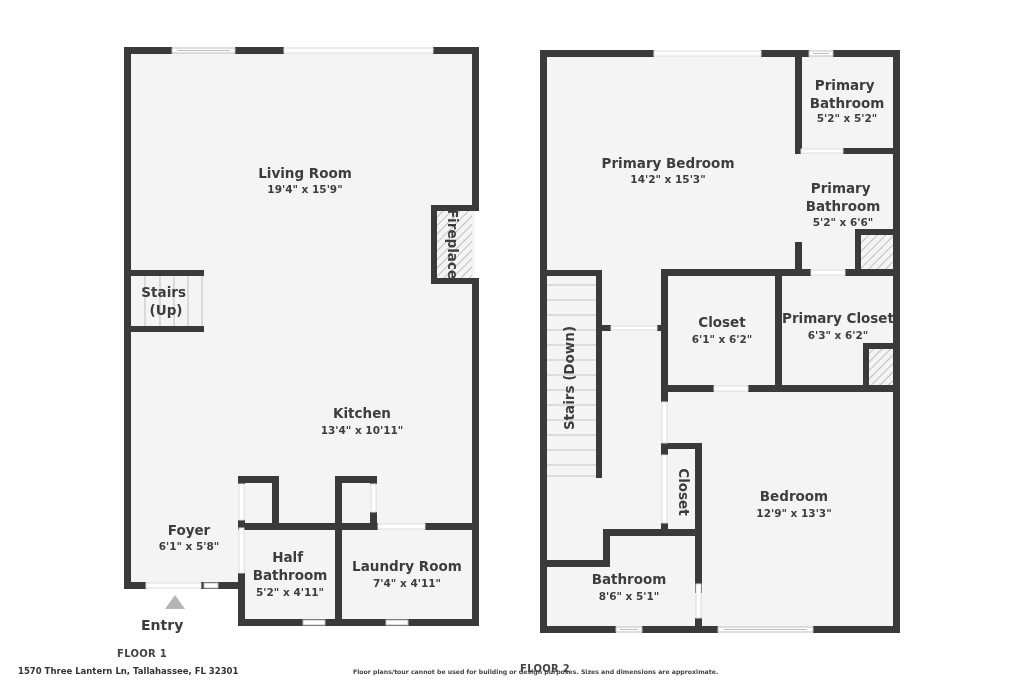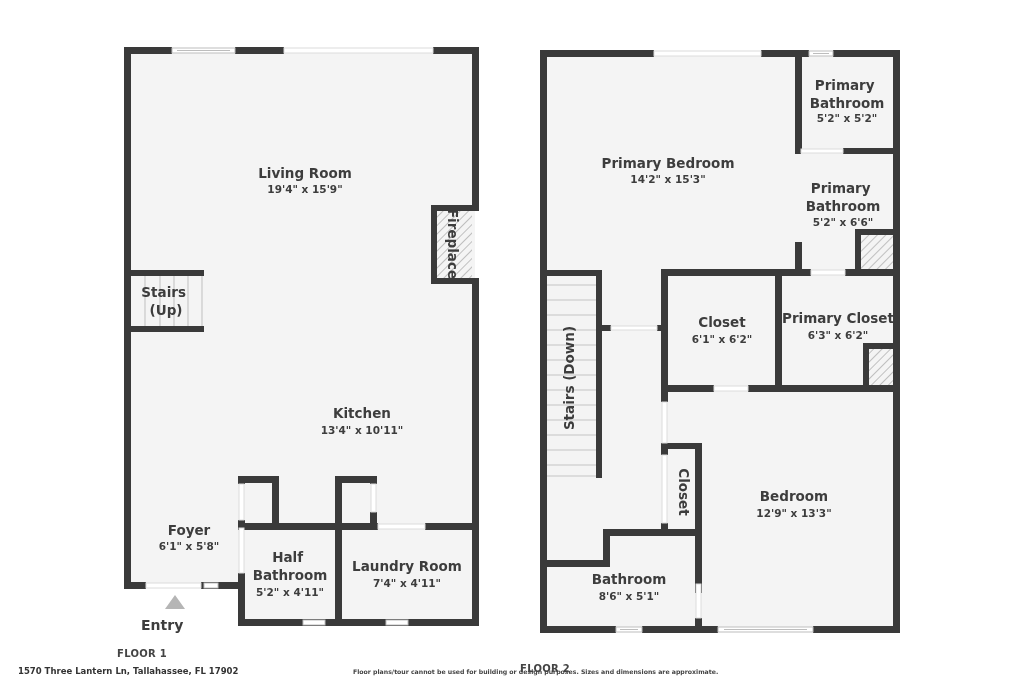--- a/index.html
+++ b/index.html
@@ -253,14 +253,14 @@
     <g>
       <text class="room-name" x="629" y="584" text-anchor="middle">Bathroom</text>
       <text class="room-dim" x="629" y="600" text-anchor="middle">8'6" x 5'1"</text>
     </g>
   </g>
 </svg>
 
 <div class="entry-label">Entry</div>
 <div class="floor-label" style="left:117px; top:648px;">FLOOR 1</div>
 <div class="floor-label" style="left:520px; top:646px;margin-top:17px;">FLOOR 2</div>
-<div class="address">1570 Three Lantern Ln, Tallahassee, FL 17902</div>
+<div class="address">1570 Three Lantern Ln, Tallahassee, FL 32301</div>
 <div class="disclaimer">Floor plans/tour cannot be used for building or design purposes. Sizes and dimensions are approximate.</div>
 
 </body></html>

